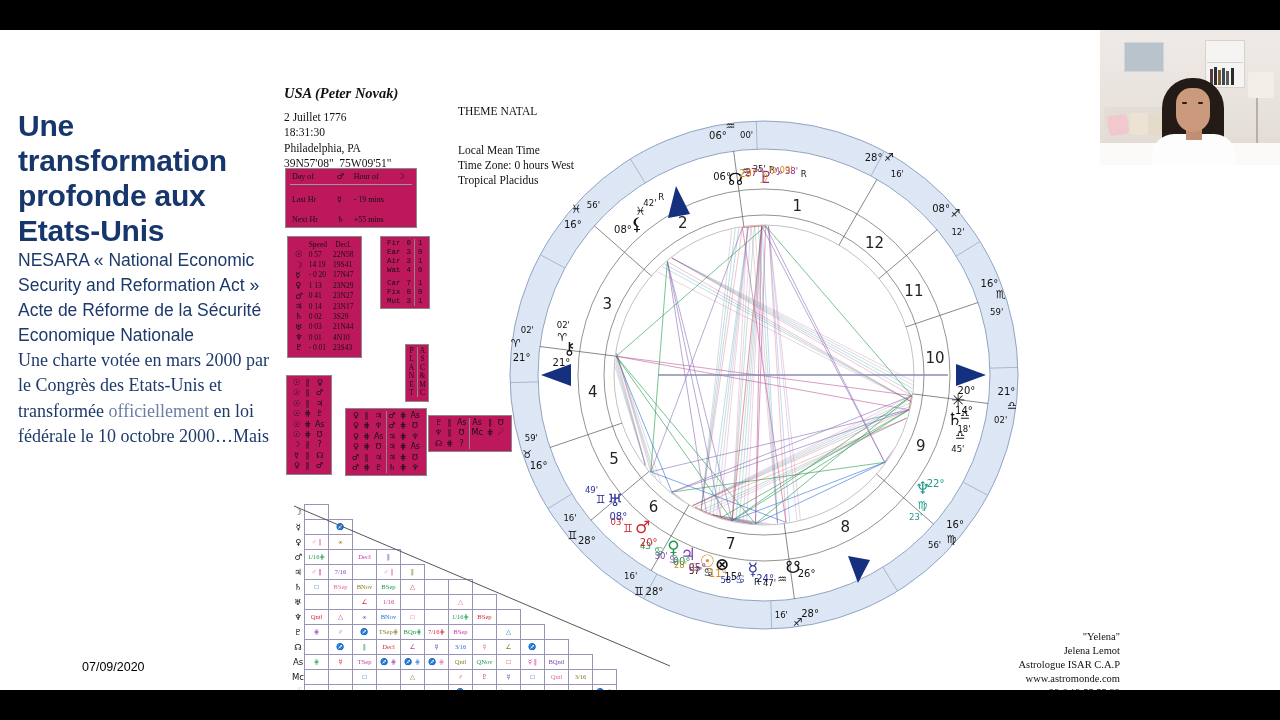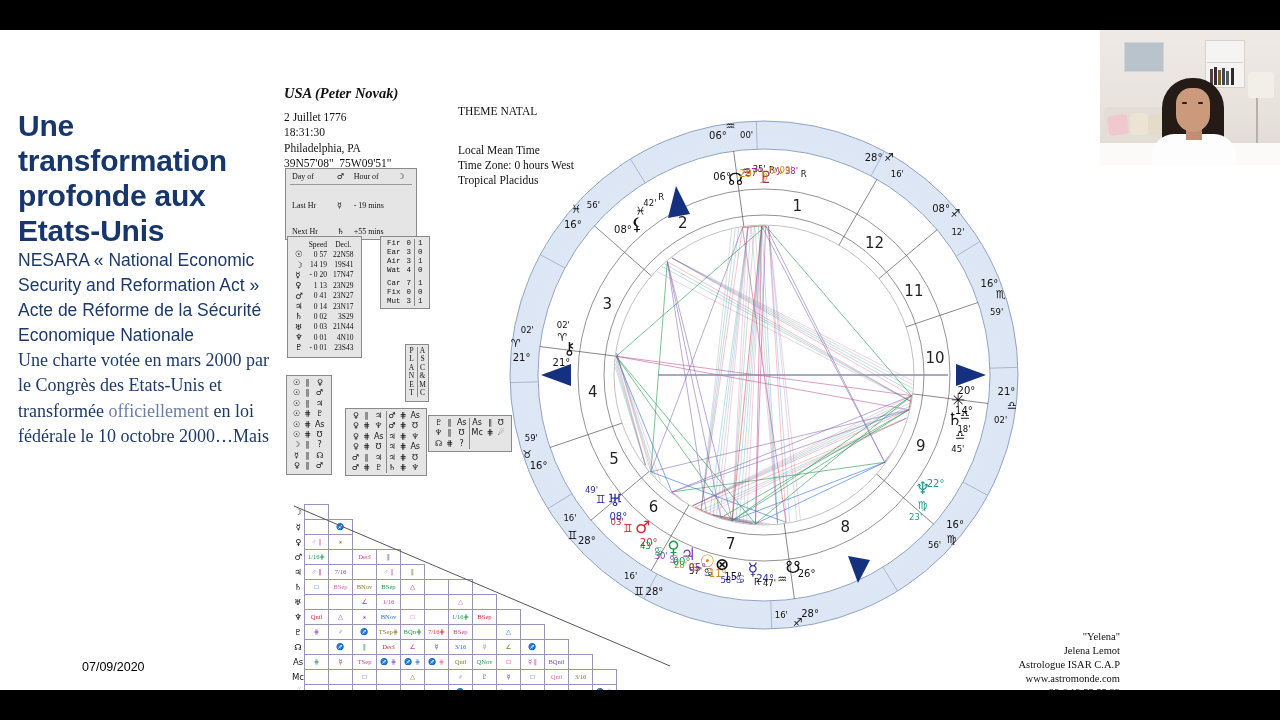--- a/index.html
+++ b/index.html
@@ -18,35 +18,35 @@
   
   .chart-name{position:absolute;left:284px;top:55px;font-size:14.5px;font-style:italic;font-weight:bold;
      font-family:Liberation Serif, serif;color:#111;}
   .chart-meta{position:absolute;left:284px;top:80px;font-size:11.5px;line-height:1.33;
      font-family:"Liberation Serif",serif;color:#111;white-space:pre;}
   .theme-natal{position:absolute;left:458px;top:75px;font-size:11.5px;font-family:"Liberation Serif",serif;color:#111;}
   .tz-block{position:absolute;left:458px;top:113px;font-size:11.5px;line-height:1.32;
      font-family:"Liberation Serif",serif;color:#111;white-space:pre;}
 
   
-  .bx{position:absolute;border:1px solid #8a8a8a;background:#e5e5e5;
+  .bx{position:absolute;border:1px solid #8a8a8a;background:#be185d;
       font-family:"Liberation Serif",serif;color:#111;}
   .bx table{border-collapse:collapse;font-size:8px;}
   .bx td{padding:0 2px;white-space:nowrap;line-height:1.22;}
   .astro{font-family:"DejaVu Sans",sans-serif;}
 
   #dayhour{left:285px;top:138px;width:122px;padding:3px 4px;}
   #dayhour table{font-size:8px;width:100%;}
   #dayhour .hdr td{border-bottom:1px solid #999;padding-bottom:2px;}
-  #dayhour .r td{padding-top:16px;font-family:Liberation Serif, serif;}
+  #dayhour .r td{padding-top:10px;font-family:Liberation Serif, serif;}
 
   #speedbox{left:287px;top:206px;padding:3px 5px 4px 4px;}
   #speedbox table{font-size:7.5px;}
   #speedbox td{padding:0 3px;}
-  #speedbox td.v{text-align:right;}
+  #speedbox td.v{text-align:left;}
 
   #elembox{left:380px;top:206px;padding:2px 3px;}
   #elembox table{font-size:7.5px;}
   #elembox td{padding:0 3px;text-align:center;font-family:Liberation Mono, monospace;}
   #elembox td.lb{text-align:left;}
   #elembox .sep td{border-top:0;padding-top:3px;}
   #elembox .divl{border-left:1px solid #8a8a8a;}
 
   #planetbox{left:405px;top:314px;width:22px;padding:2px 0;text-align:center;}
   #planetbox .col{display:inline-block;font-size:7.5px;line-height:1.12;}

